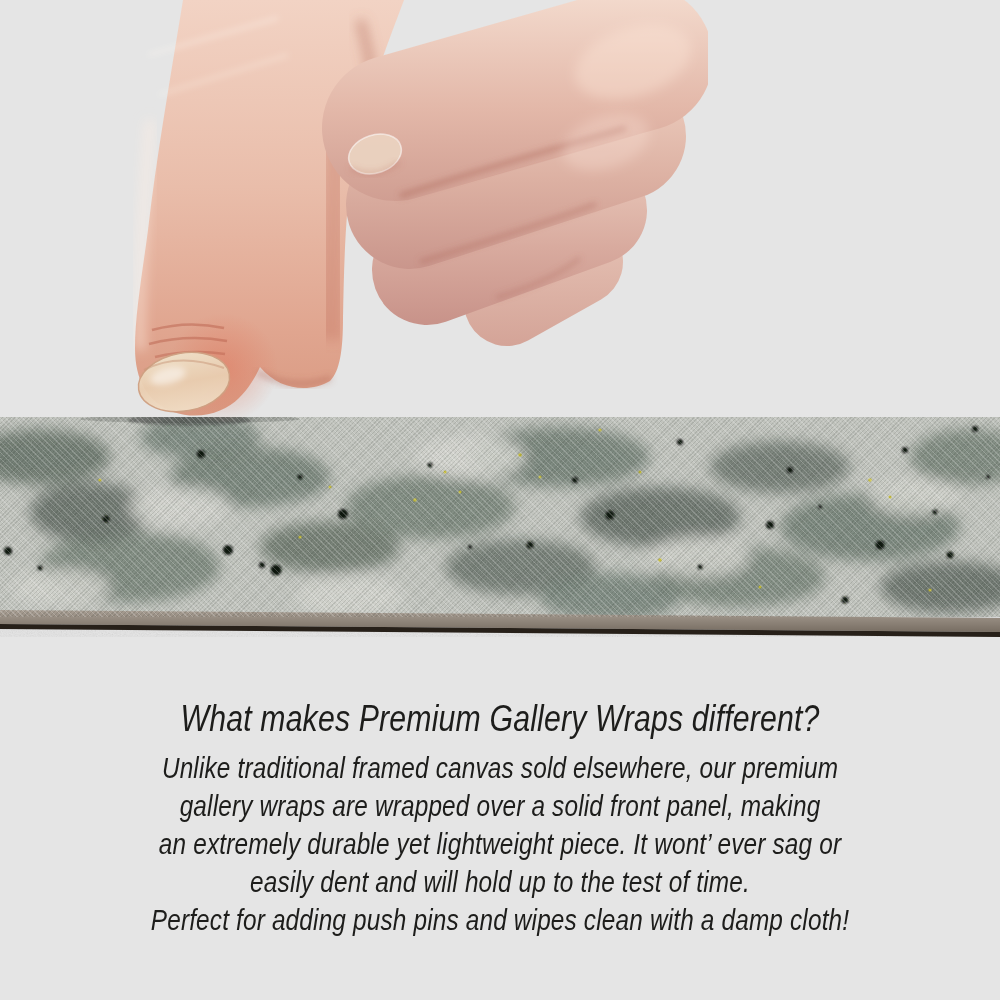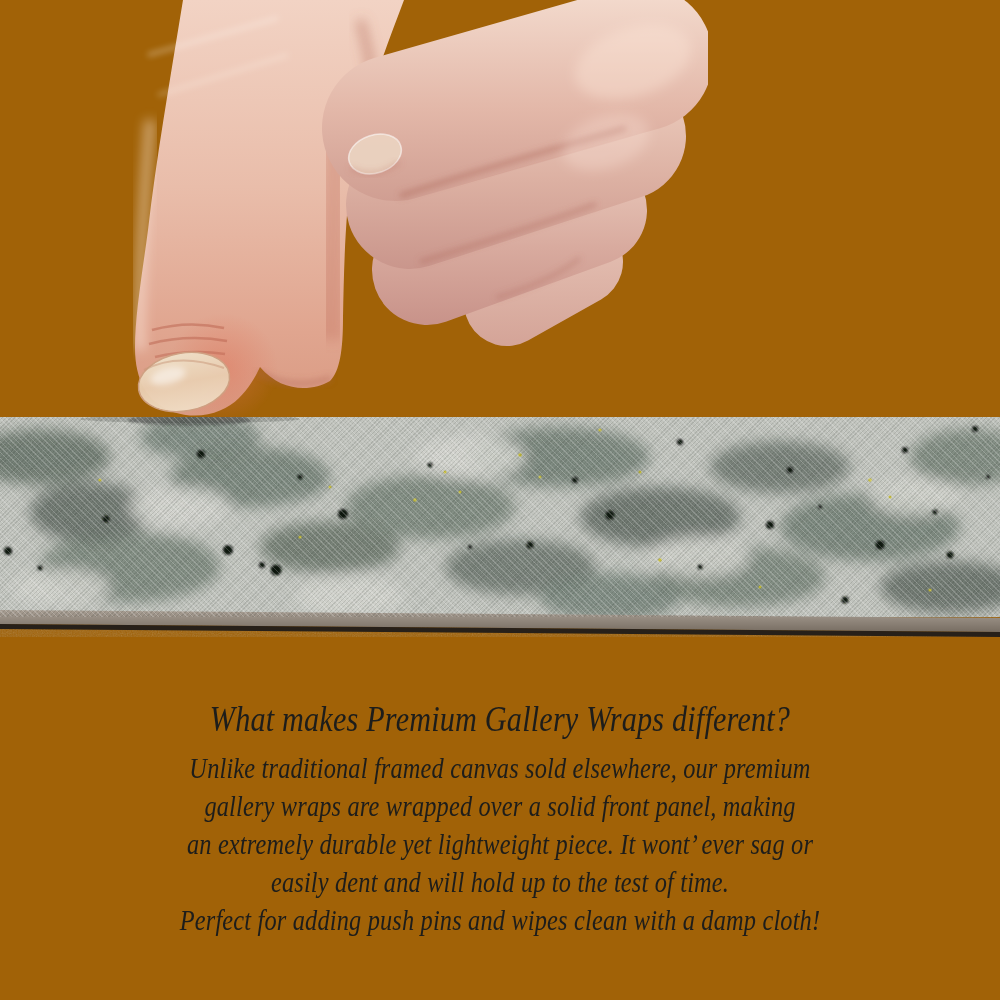--- a/index.html
+++ b/index.html
@@ -1,19 +1,19 @@
 <!DOCTYPE html>
 <html><head>
 <meta charset="utf-8">
 <style>
   html,body{margin:0;padding:0;background:#ffffff;}
   .stage{
     position:relative;width:1000px;height:1000px;margin:0 auto;
-    background:#a16207;overflow:hidden;
-    font-family:Liberation Serif, serif;
+    background:#e5e5e5;overflow:hidden;
+    font-family:Liberation Sans, sans-serif;
   }
   
   .hand-svg{position:absolute;left:128px;top:0;width:580px;height:422px;z-index:3;}
   .canvas-strip{position:absolute;left:0;top:417px;width:1000px;height:220px;z-index:2;}
   .canvas-strip svg{display:block;width:1000px;height:220px;}
   .weave-overlay{
     position:absolute;left:0;top:0;width:1000px;height:200px;z-index:4;
     background-image:
       repeating-linear-gradient(45deg, rgba(255,255,255,0.20) 0 1px, transparent 1px 4px),
       repeating-linear-gradient(-45deg, rgba(45,52,45,0.14) 0 1px, transparent 1px 3px);

